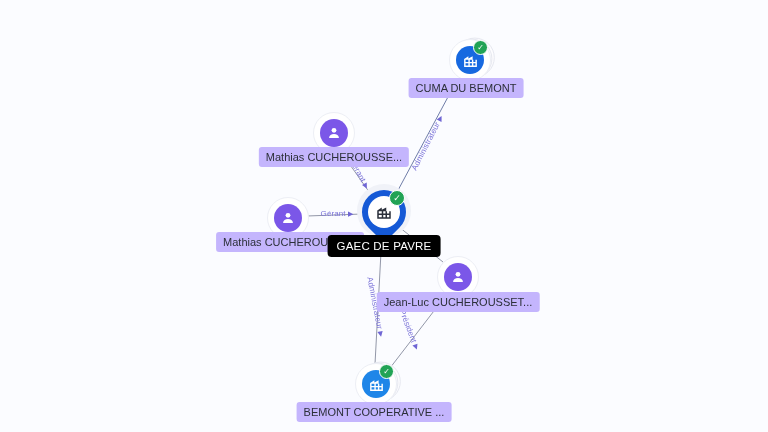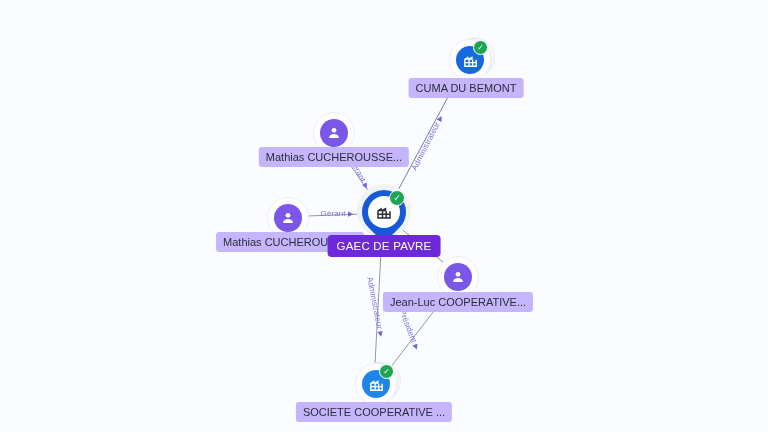--- a/index.html
+++ b/index.html
@@ -139,21 +139,21 @@
     transform: translate(-50%, 0);
     white-space: nowrap;
     background: #c4b5fd;
     color: #2b2f38;
     font-size: 11px;
     line-height: 16px;
     padding: 2px 7px;
     border-radius: 3px;
   }
   .label.selected {
-    background: #6d28d9;
+    background: #000000;
     color: #ffffff;
     border-radius: 4px;
     font-size: 11.5px;
     padding: 3px 9px;
     letter-spacing: 0.2px;
   }
 
   
   .edge-label {
     position: absolute;
@@ -256,28 +256,28 @@
 
   <div class="node" style="left:458px; top:277px; width:44px; height:44px;">
     <div class="halo"></div>
     <div class="disc person">
       <svg width="16" height="16" viewBox="0 0 24 24" fill="#ffffff">
         <circle cx="12" cy="8" r="3.6"></circle>
         <path d="M4.6 19.5c0-4 3.4-6 7.4-6s7.4 2 7.4 6z"></path>
       </svg>
     </div>
   </div>
-  <div class="label" style="left:458px; top:292px;">Jean-Luc COOPERATIVE...</div>
+  <div class="label" style="left:458px; top:292px;">Jean-Luc CUCHEROUSSET...</div>
 
   <div class="node" style="left:376px; top:384px; width:48px; height:48px;">
     <div class="stack s1"></div>
     <div class="stack s2"></div>
     <div class="halo"></div>
     <div class="disc coop">
       <svg width="17" height="17" viewBox="0 0 24 24" fill="#ffffff">
         <path d="M3 21V10l6-4v3l6-3v5h6v10H3zm2-2h4v-3H5v3zm0-5h4v-3H5v3zm6 5h3v-3h-3v3zm0-5h3v-3h-3v3zm5 5h3v-3h-3v3zm0-5h3v-3h-3v3z"></path>
       </svg>
     </div>
     <div class="check">✓</div>
   </div>
-  <div class="label" style="left:374px; top:402px;">SOCIETE COOPERATIVE ...</div>
+  <div class="label" style="left:374px; top:402px;">BEMONT COOPERATIVE ...</div>
 
 </div>
 
 </body></html>

